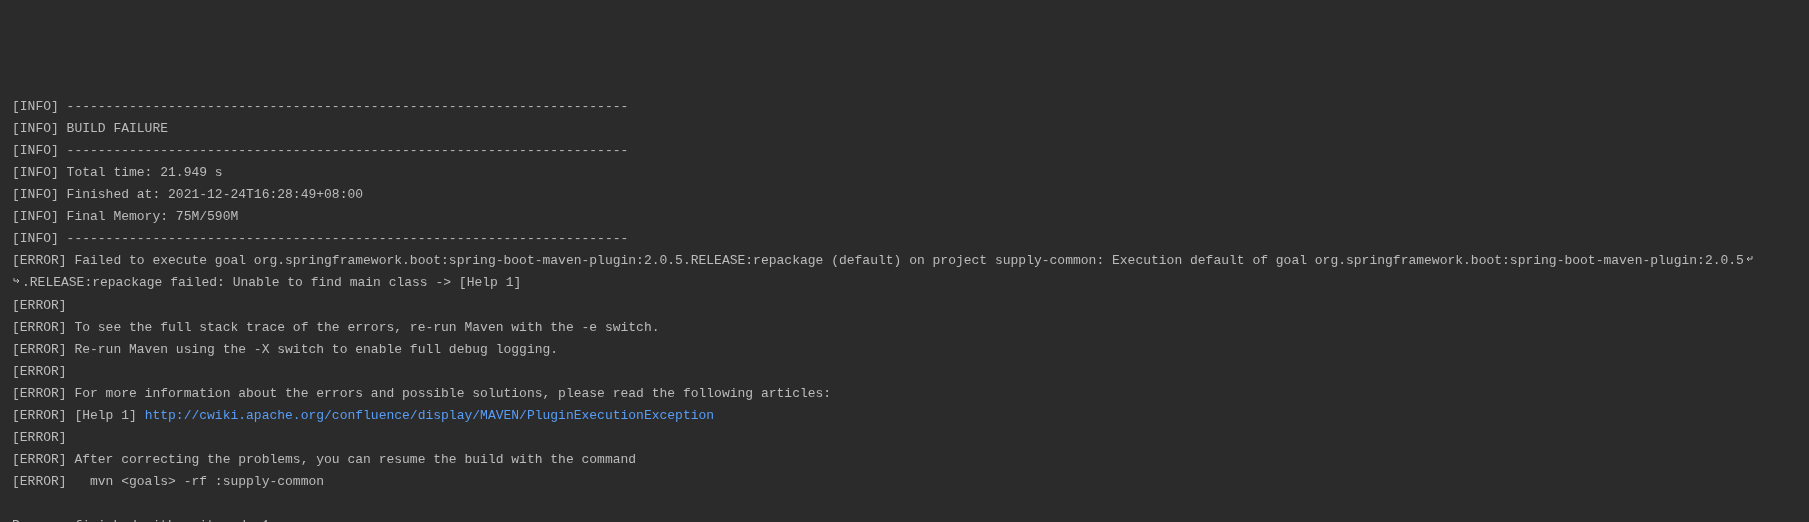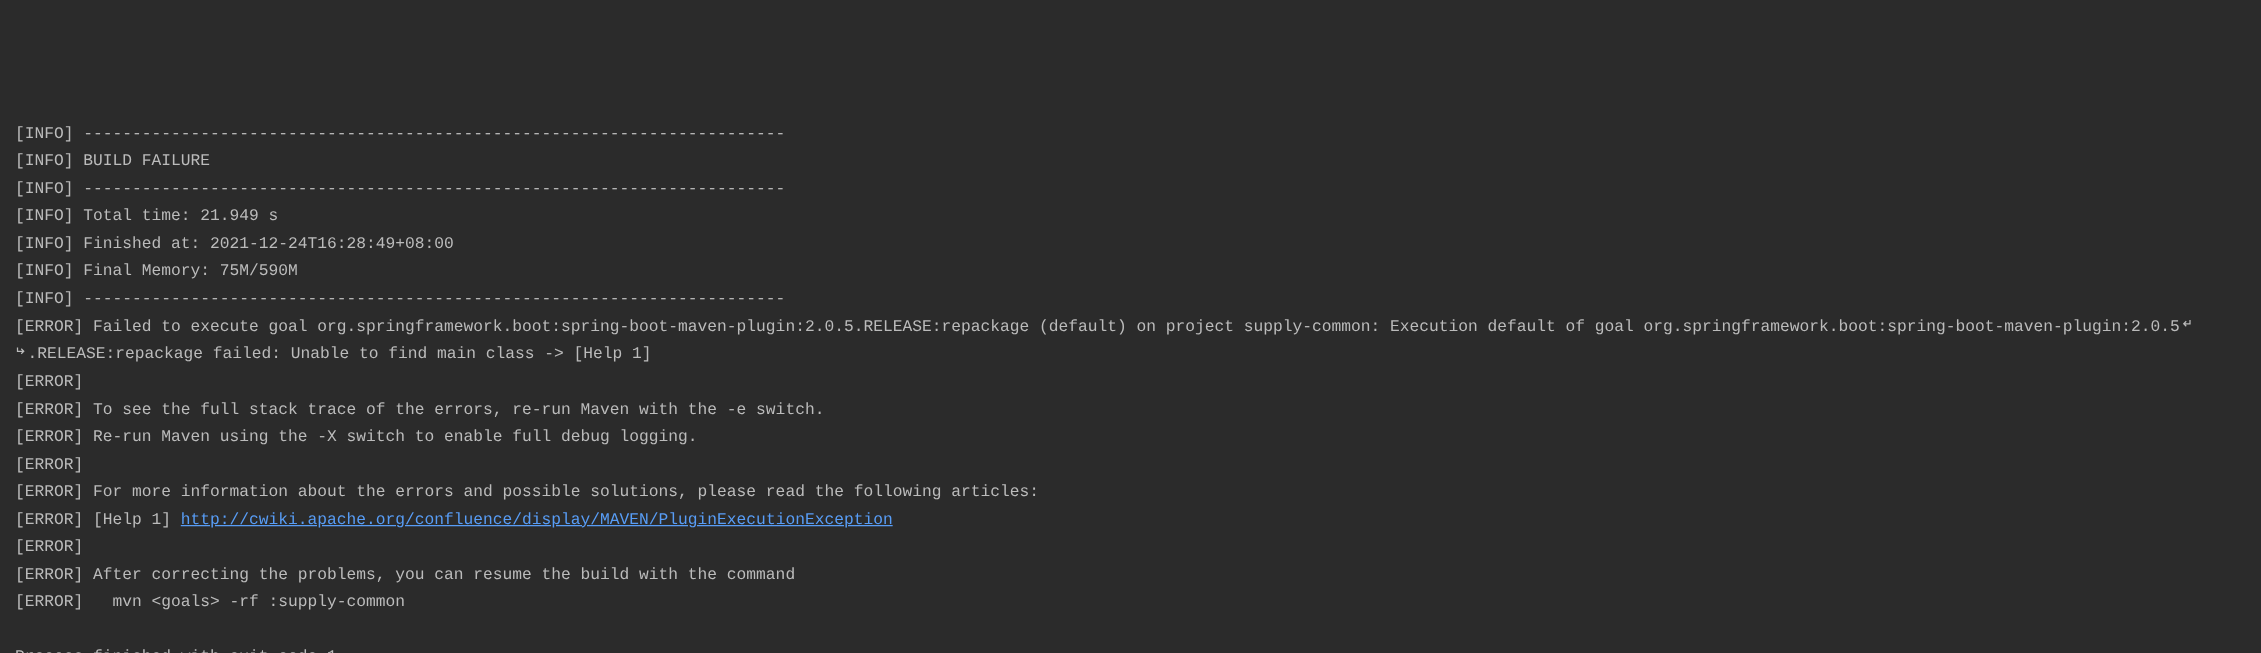--- a/index.html
+++ b/index.html
@@ -15,21 +15,20 @@
       line-height: 22px;
       padding: 8px 12px;
       white-space: pre;
       overflow-x: hidden;
     }
     .log-line {
       display: block;
     }
     .link {
       color: #589df6;
-      text-decoration: underline;
       cursor: pointer;
     }
     .wrap-icon {
       display: inline-block;
       vertical-align: middle;
     }
   </style>
 </head>
 <body>
 

